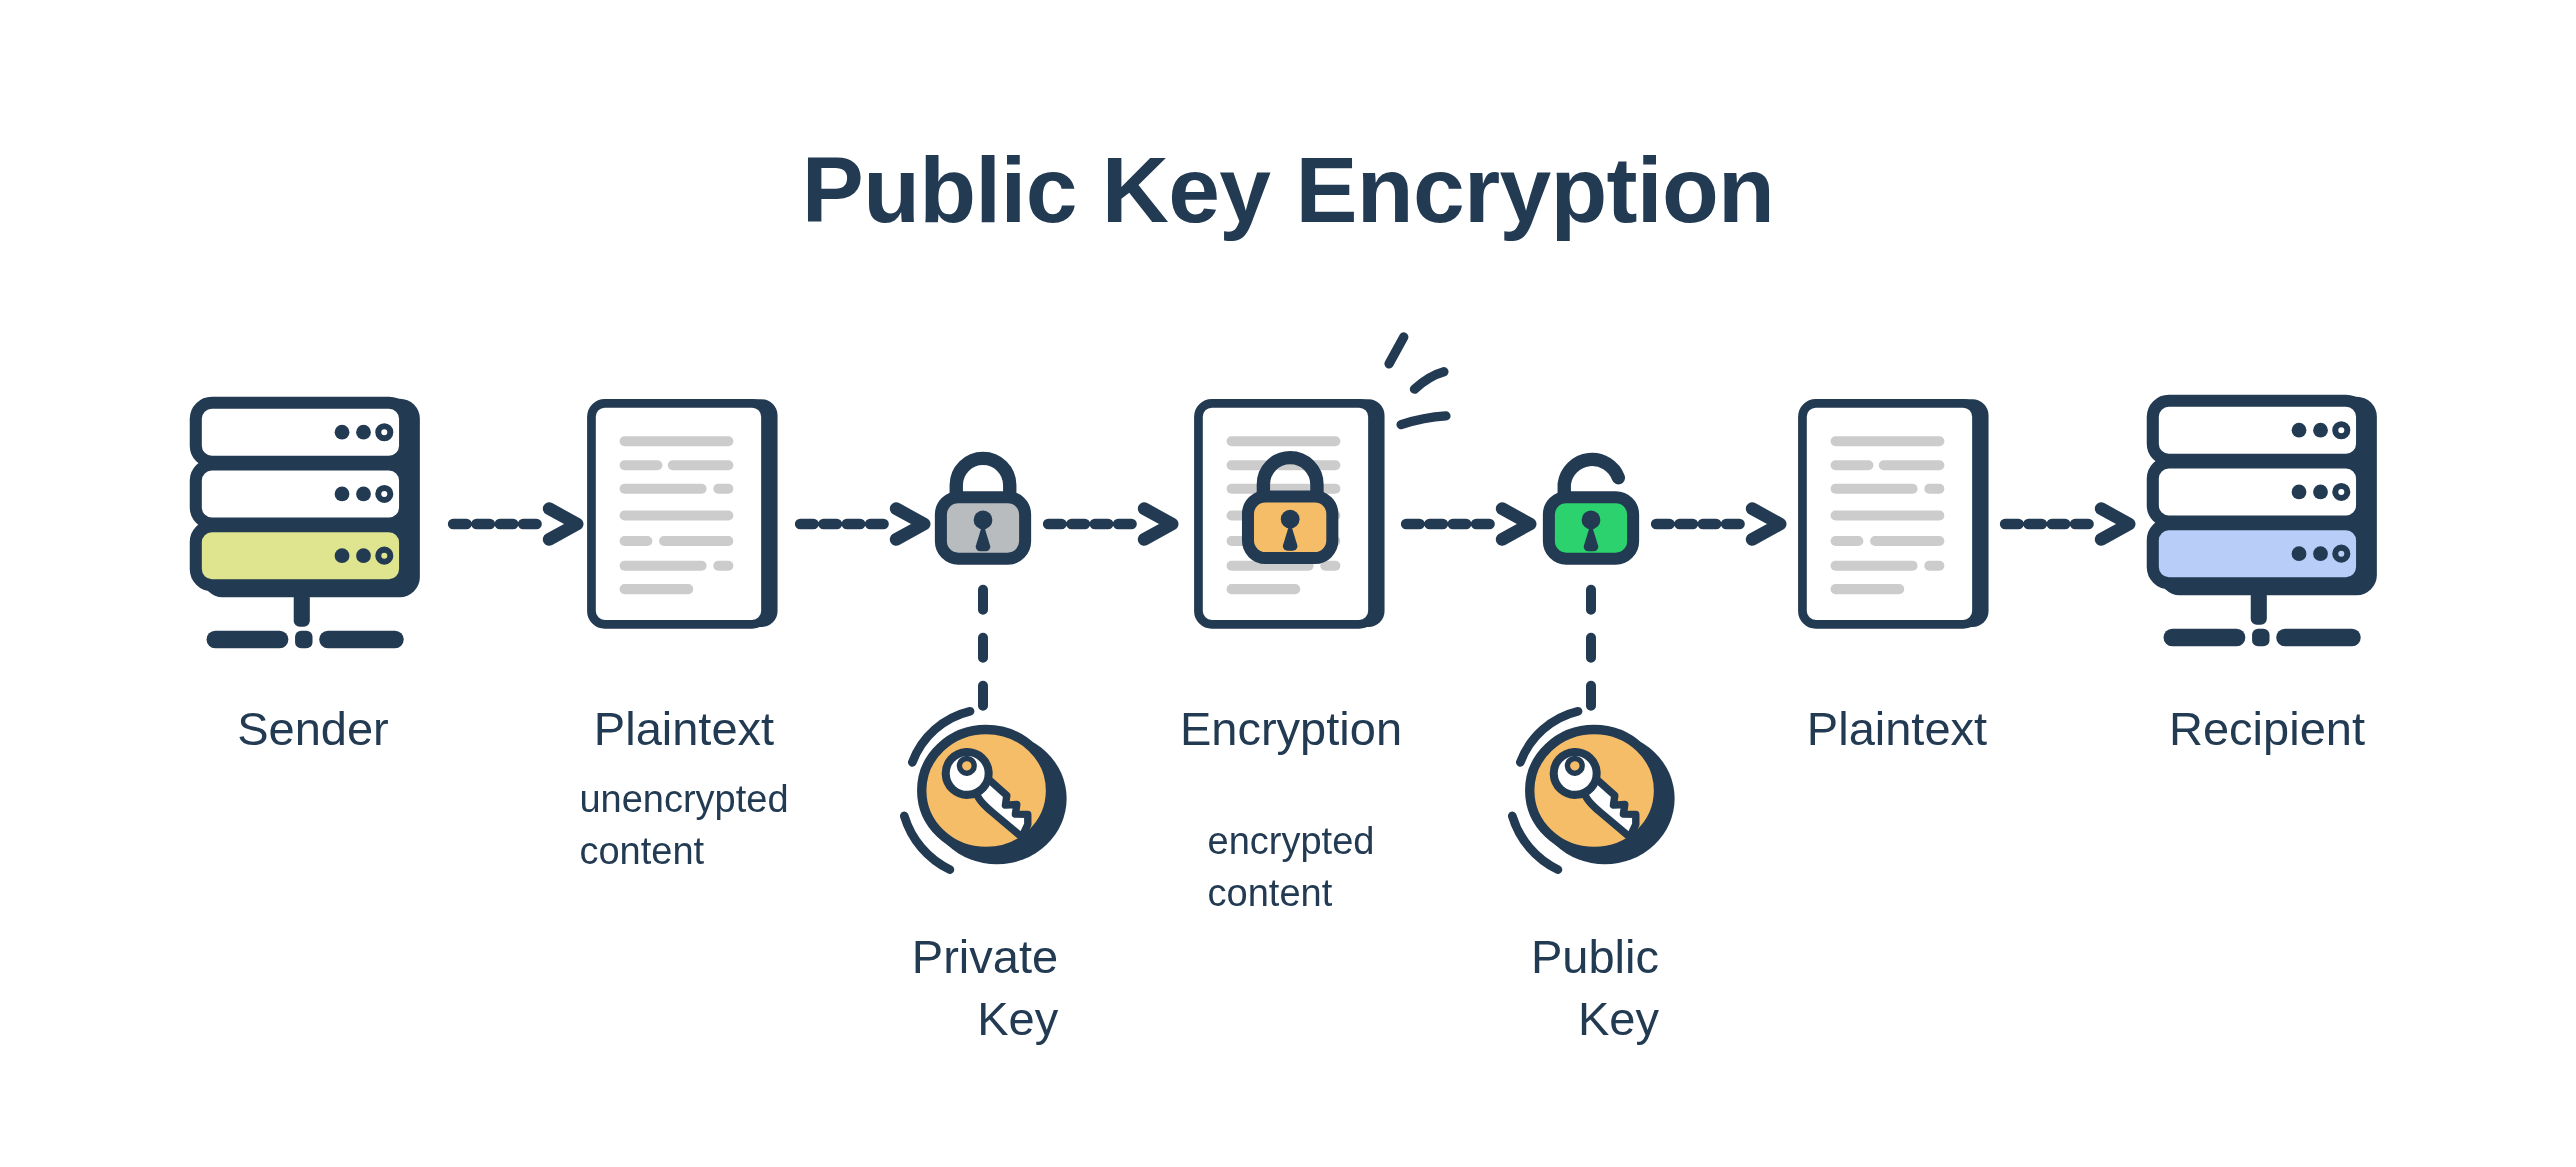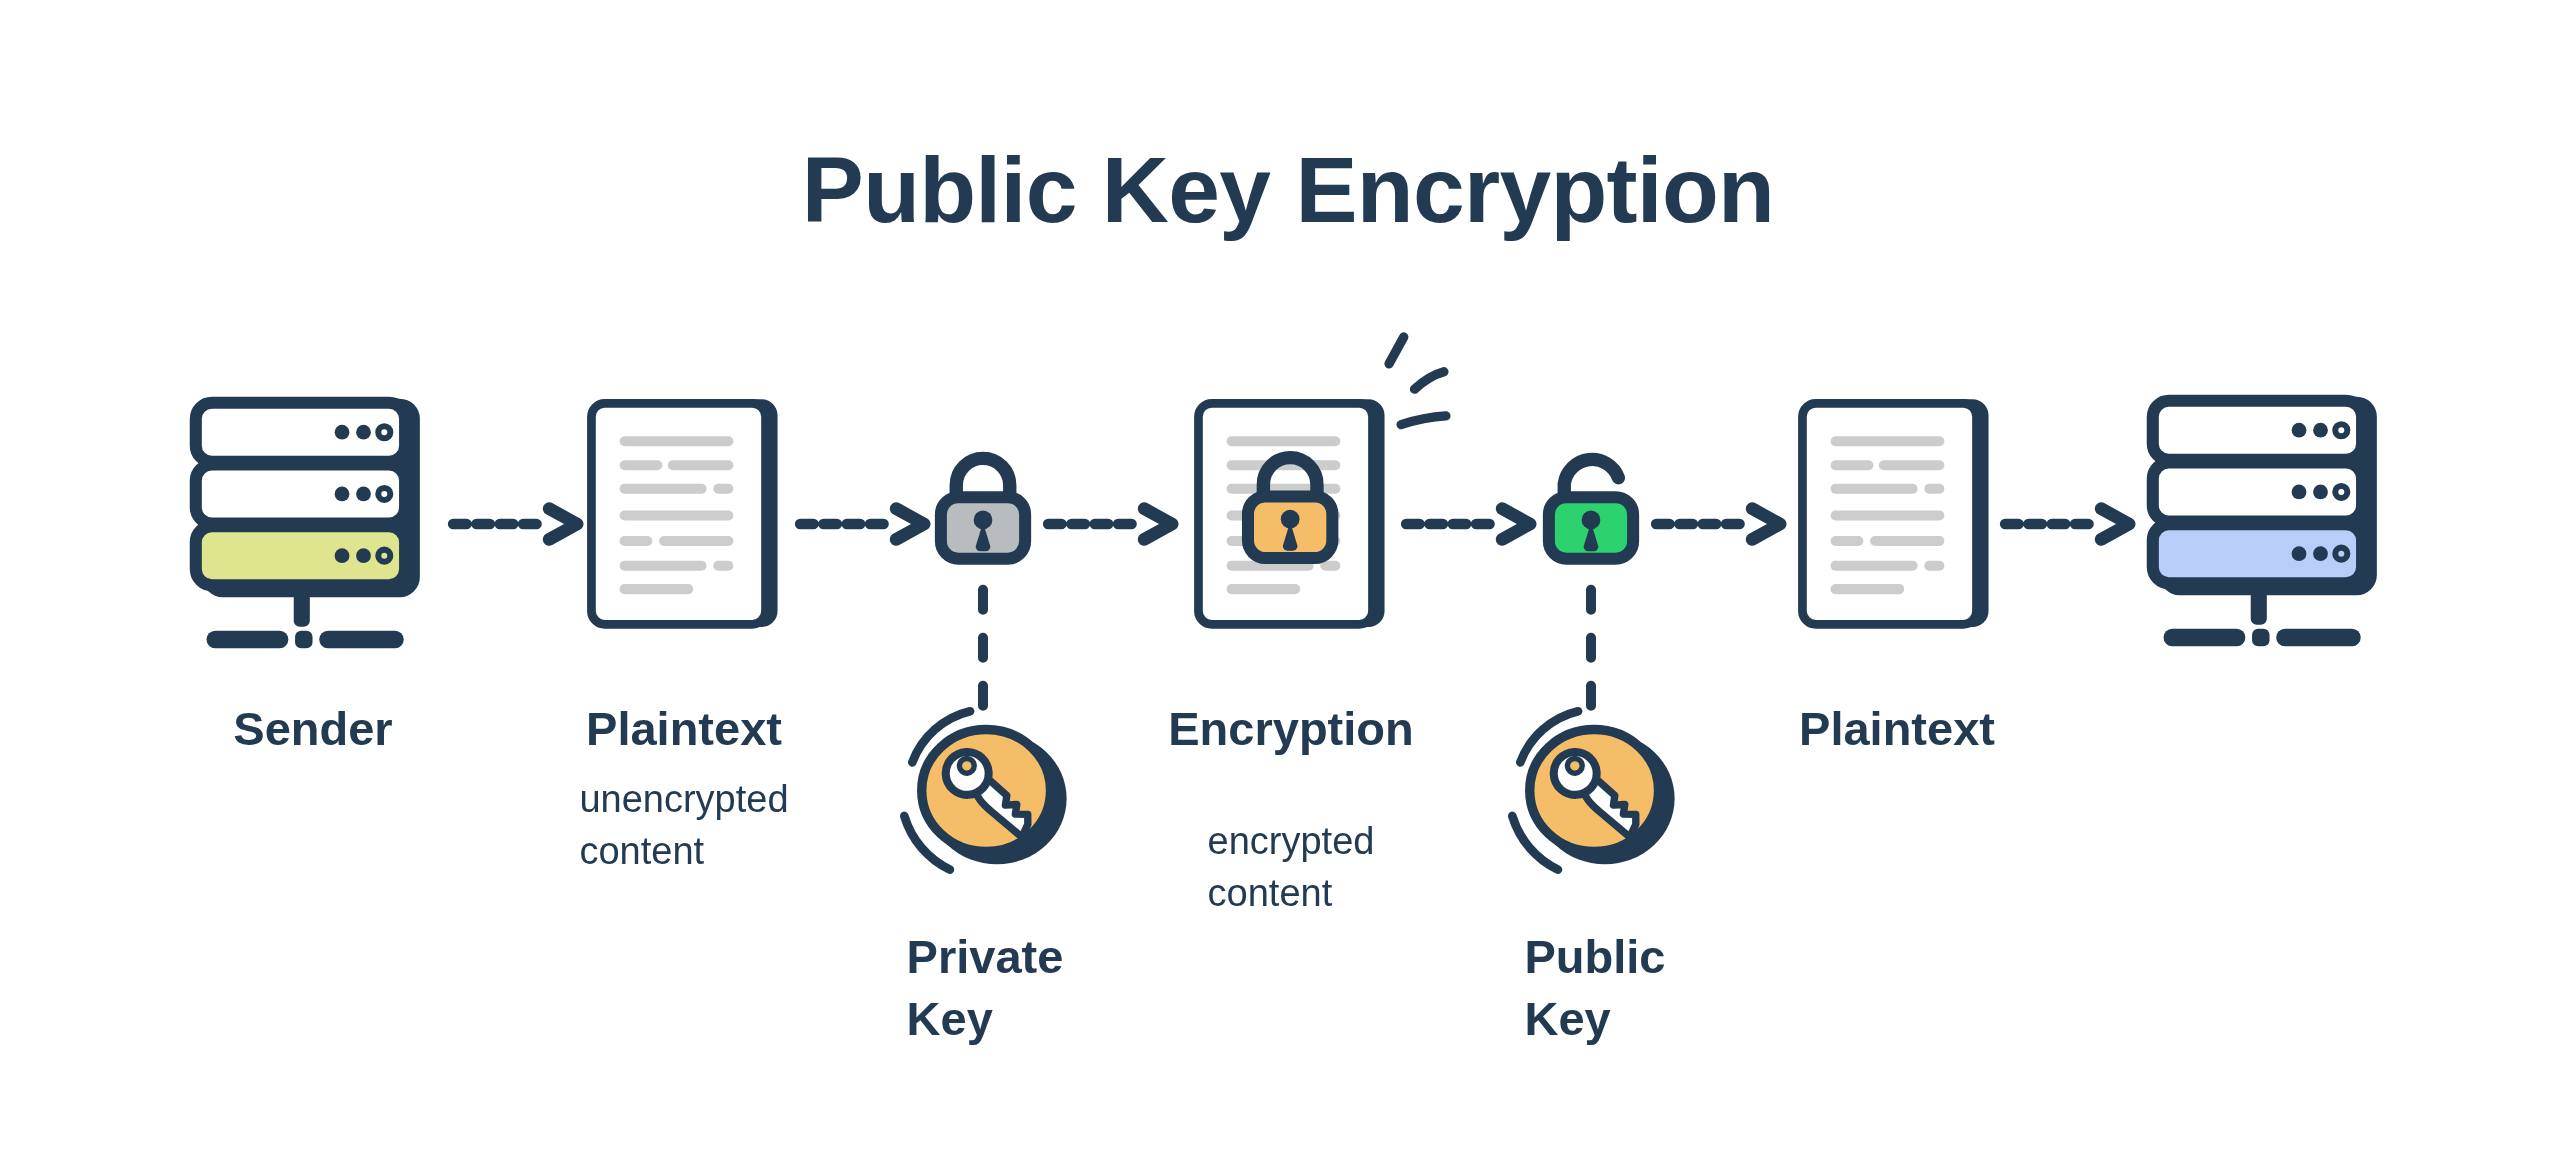--- a/index.html
+++ b/index.html
@@ -12,22 +12,22 @@
     --linegray:#cccccc;
     --white:#ffffff;
   }
   *{margin:0;padding:0;box-sizing:border-box;}
   html,body{width:2576px;height:1167px;background:#ffffff;overflow:hidden;
     font-family:"Liberation Sans","DejaVu Sans",sans-serif;}
   .canvas{position:relative;width:2576px;height:1167px;background:#fff;margin-top:24px;}
   .title{position:absolute;left:0;top:113px;width:2576px;text-align:center;
     font-size:93px;font-weight:700;color:var(--navy);letter-spacing:-0.7px;}
   .abs{position:absolute;}
-  .node-label{position:absolute;transform:translateX(-50%);text-align:left;
-    font-size:47px;font-weight:700;color:var(--navy);line-height:1.32;white-space:nowrap;}
+  .node-label{position:absolute;transform:translateX(-50%);text-align:right;
+    font-size:47px;font-weight:400;color:var(--navy);line-height:1.32;white-space:nowrap;}
   .sub-label{position:absolute;transform:translateX(-50%);text-align:left;
     font-size:38px;font-weight:400;color:var(--navy);line-height:1.36;white-space:nowrap;}
   svg{display:block;overflow:visible;}
   .navy-stroke{stroke:var(--navy);fill:none;stroke-linecap:round;stroke-linejoin:round;}
   .navy-fill{fill:var(--navy);}
 </style>
 </head>
 <body>
 
 <div class="canvas">
@@ -241,15 +241,16 @@
 
   <div class="node-label" style="left:1595px;top:902px">
     <div>Public</div>
     <div>Key</div>
   </div>
 
   <div class="node-label" style="left:1897px;top:674px">
     <div>Plaintext</div>
   </div>
 
+  <div class="node-label" style="left:2267px;top:674px">Recipient</div>
 
 </div>
 
 
 </body></html>

